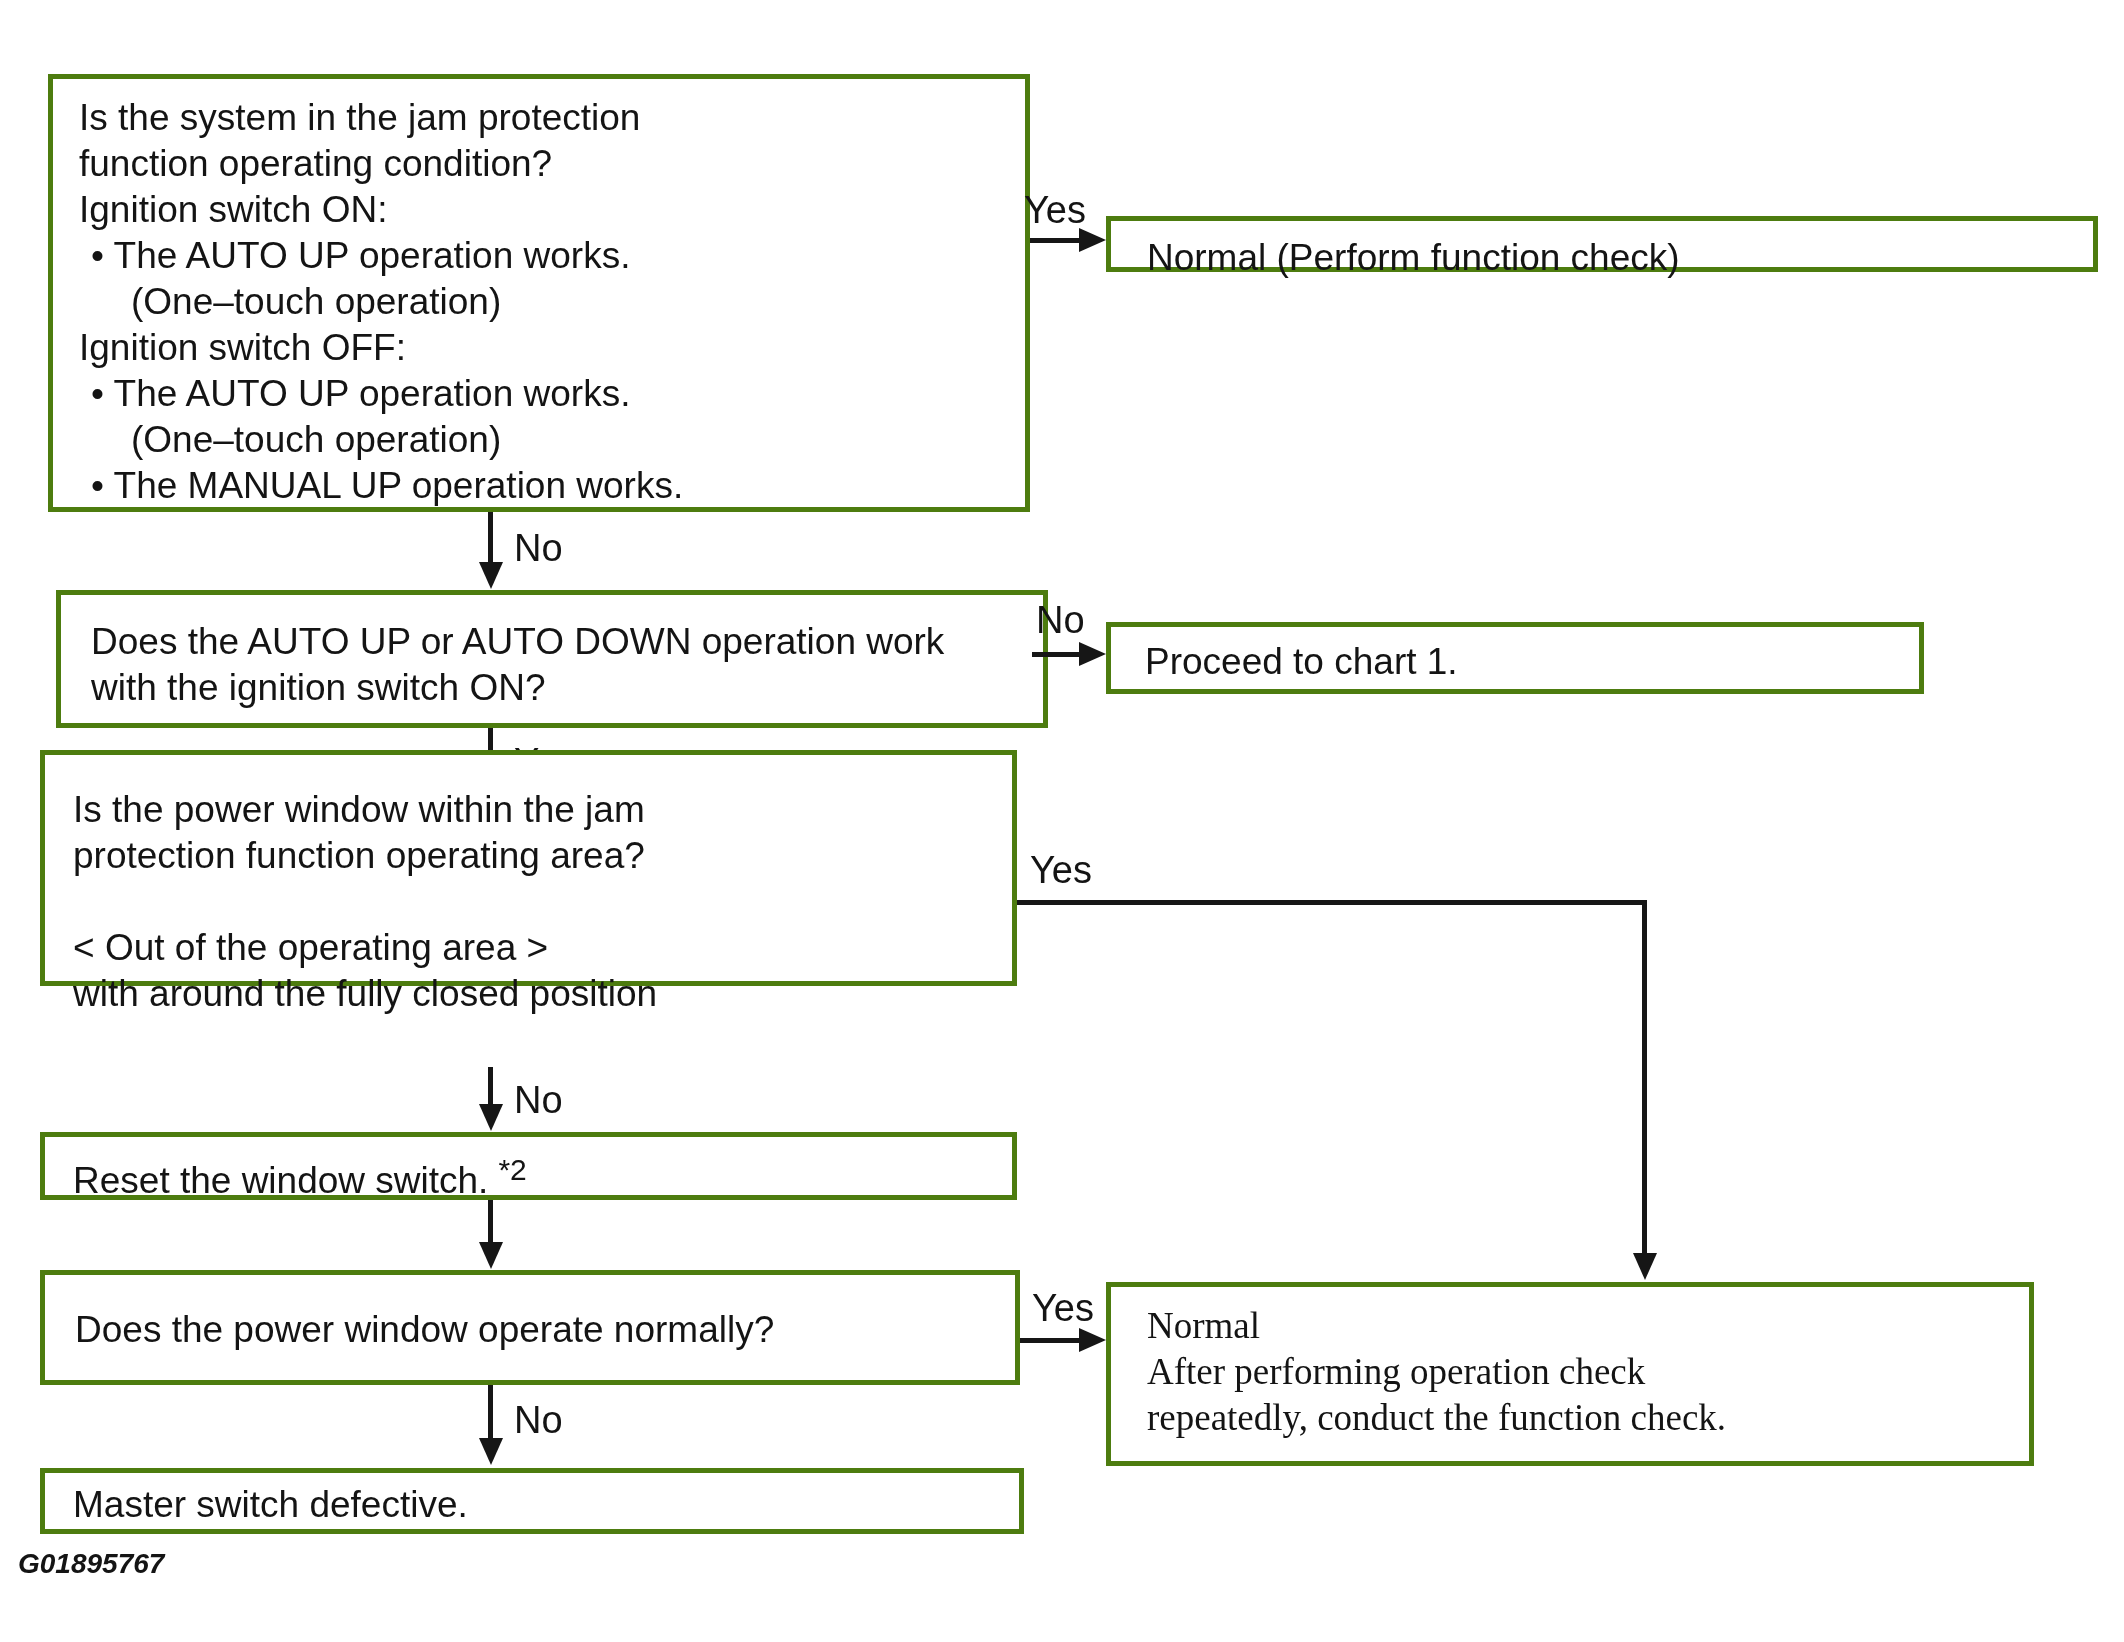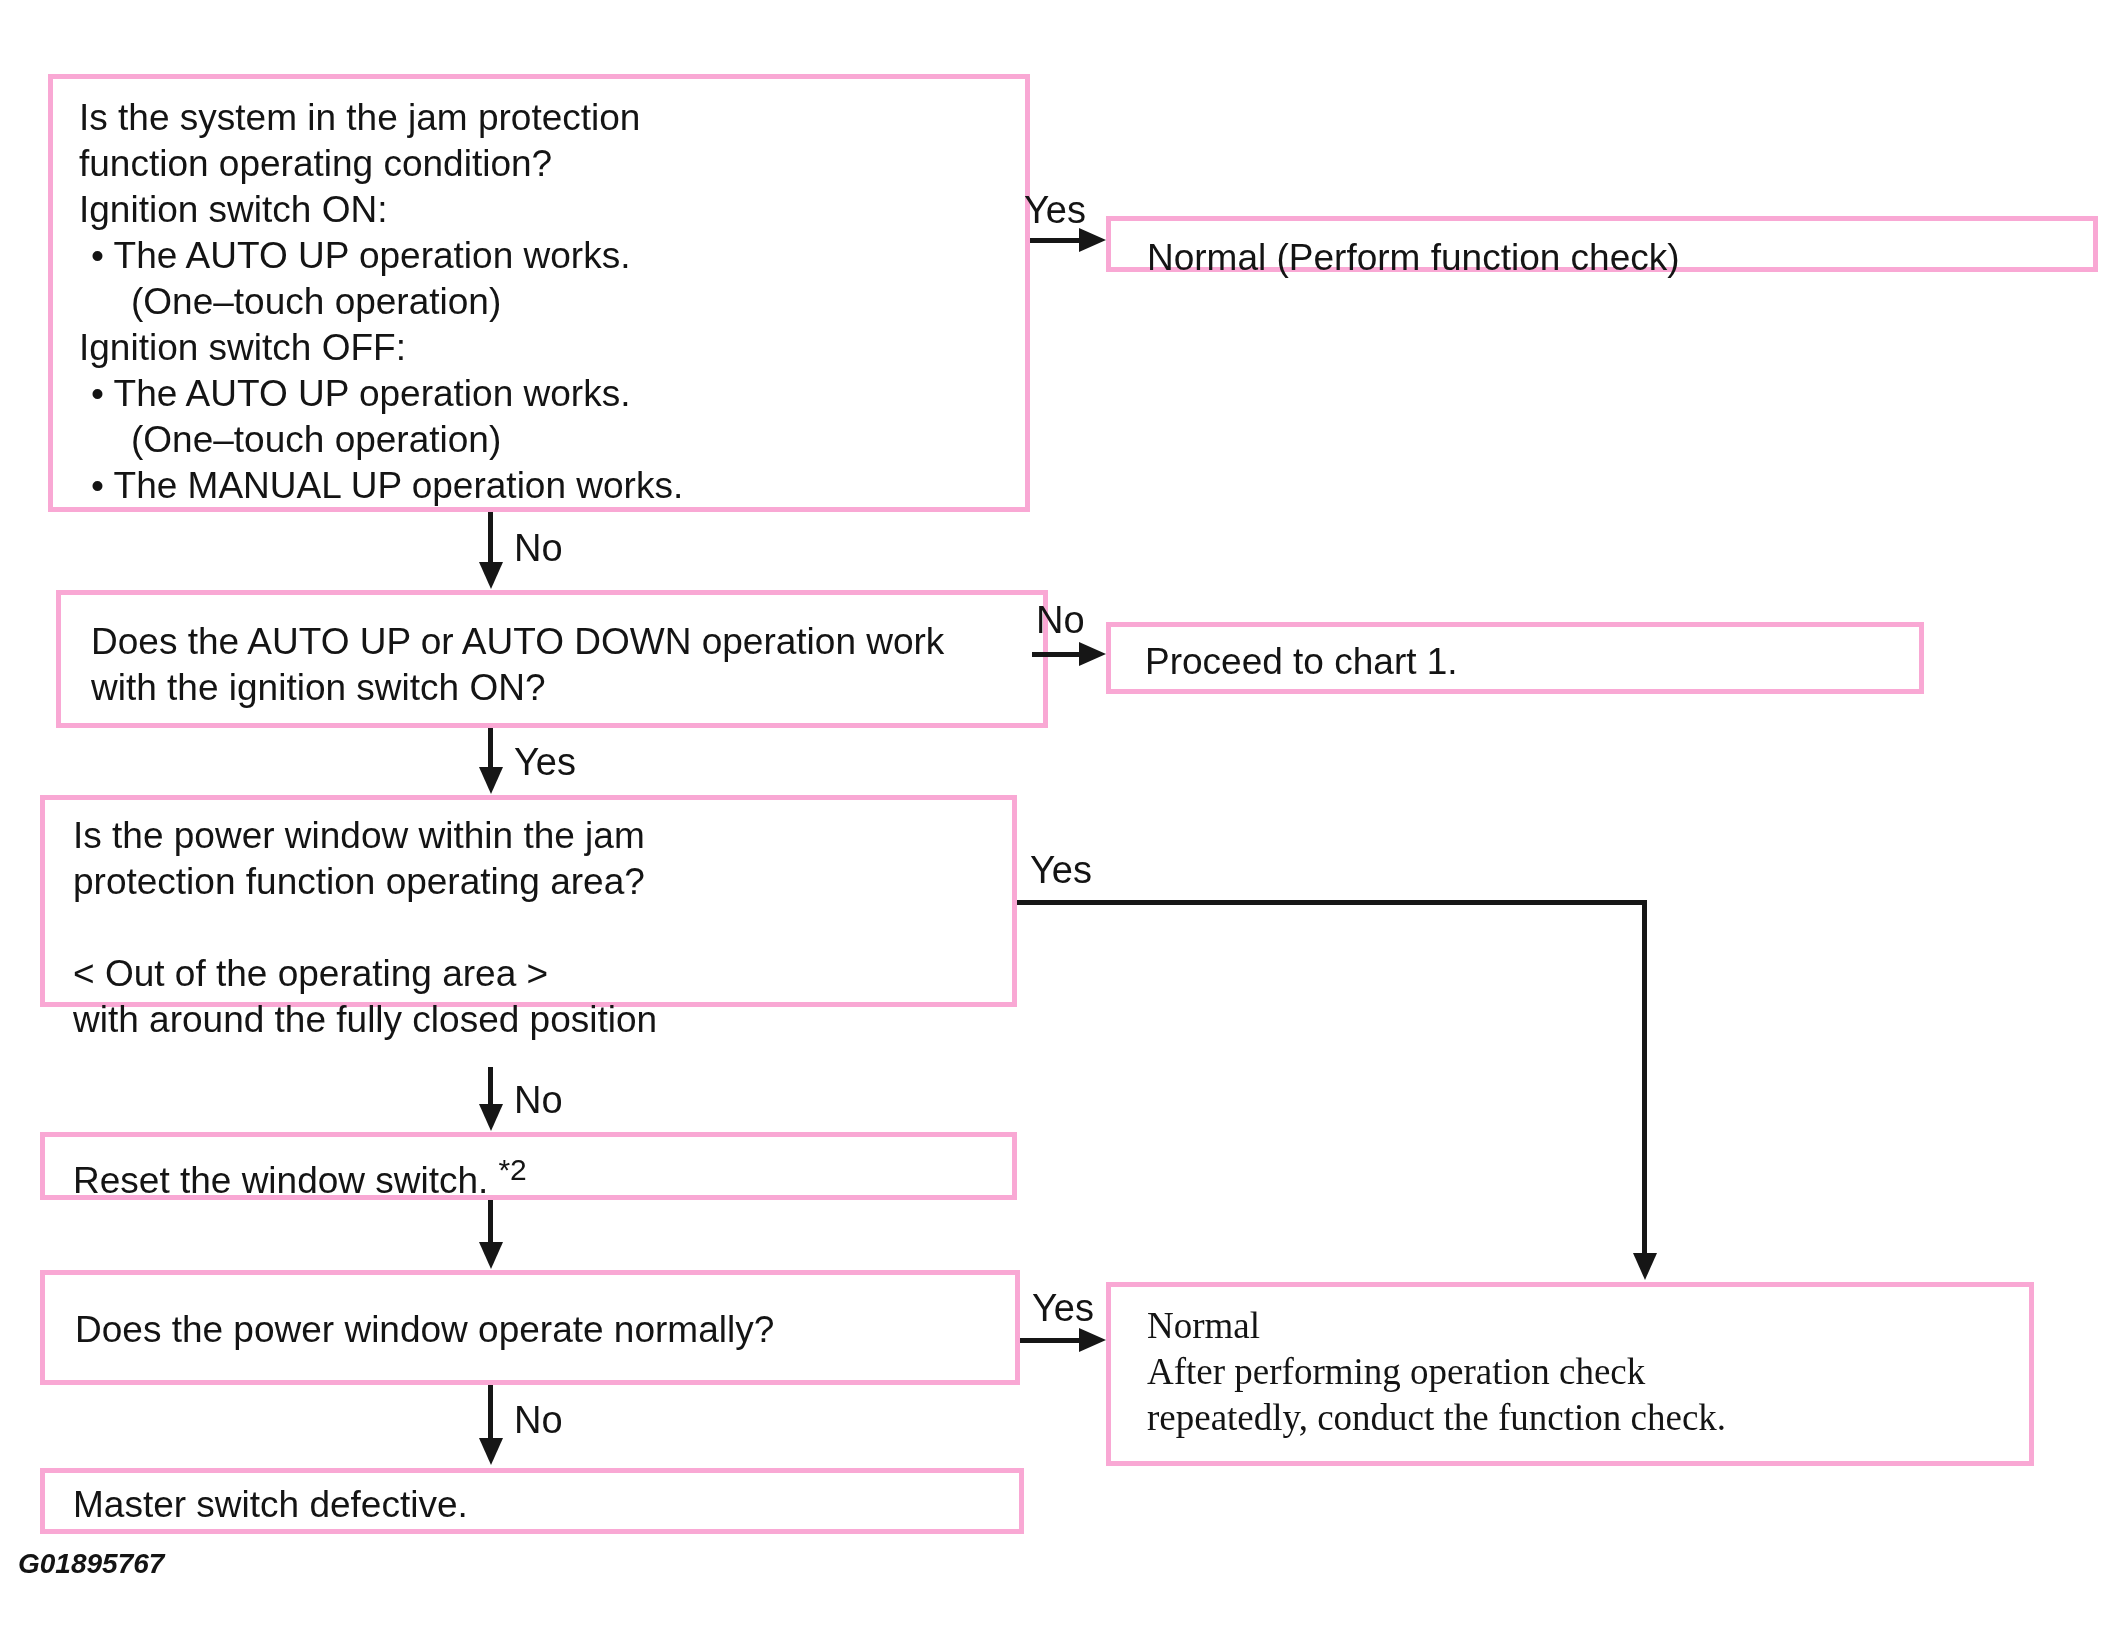--- a/index.html
+++ b/index.html
@@ -5,21 +5,21 @@
   html,body{margin:0;padding:0;background:#ffffff;}
   #canvas{
     position:relative;
     width:2124px;height:1642px;
     background:#ffffff;
     font-family:"Liberation Sans", sans-serif;
     color:#141414;
   }
   .box{
     position:absolute;
-    border:5px solid #f9a8d4;
+    border:5px solid #4d7c0f;
     background:#ffffff;
     box-sizing:border-box;
     font-size:37px;
     line-height:46px;
     color:#141414;
   }
   .box .line{white-space:nowrap;}
   .indent1{padding-left:12px;}
   .indent2{padding-left:52px;}
   .vline{position:absolute;width:5px;background:#161616;}
@@ -40,21 +40,21 @@
     position:absolute;
     font-size:38px;
     line-height:40px;
     white-space:nowrap;
     color:#141414;
   }
   #q1{left:48px;top:74px;width:982px;height:438px;padding:16px 10px 0 26px;}
   #normal1{left:1106px;top:216px;width:992px;height:56px;padding:14px 10px 8px 36px;}
   #q2{left:56px;top:590px;width:992px;height:138px;padding:24px 10px 0 30px;}
   #proceed{left:1106px;top:622px;width:818px;height:72px;padding:12px 9px 0 34px;}
-  #q3{left:40px;top:795px;width:977px;height:212px;padding:13px 10px 0 28px;}
+  #q3{left:40px;top:750px;width:977px;height:236px;padding:32px 10px 0 28px;}
   #reset{left:40px;top:1132px;width:977px;height:68px;padding:10px 10px 0 28px;}
   #reset sup{font-size:30px;margin-left:10px;}
   #q4{left:40px;top:1270px;width:980px;height:115px;padding:32px 22px 0 30px;}
   #normal2{left:1106px;top:1282px;width:928px;height:184px;padding:16px 10px 0 36px;font-family:Liberation Serif, serif;}
   #master{left:40px;top:1468px;width:984px;height:66px;padding:9px 10px 0 28px;}
   #figure-code{
     position:absolute;left:18px;top:1548px;
     font-size:28px;font-weight:700;letter-spacing:0px;color:#141414;font-style:italic;
   }
 </style>

